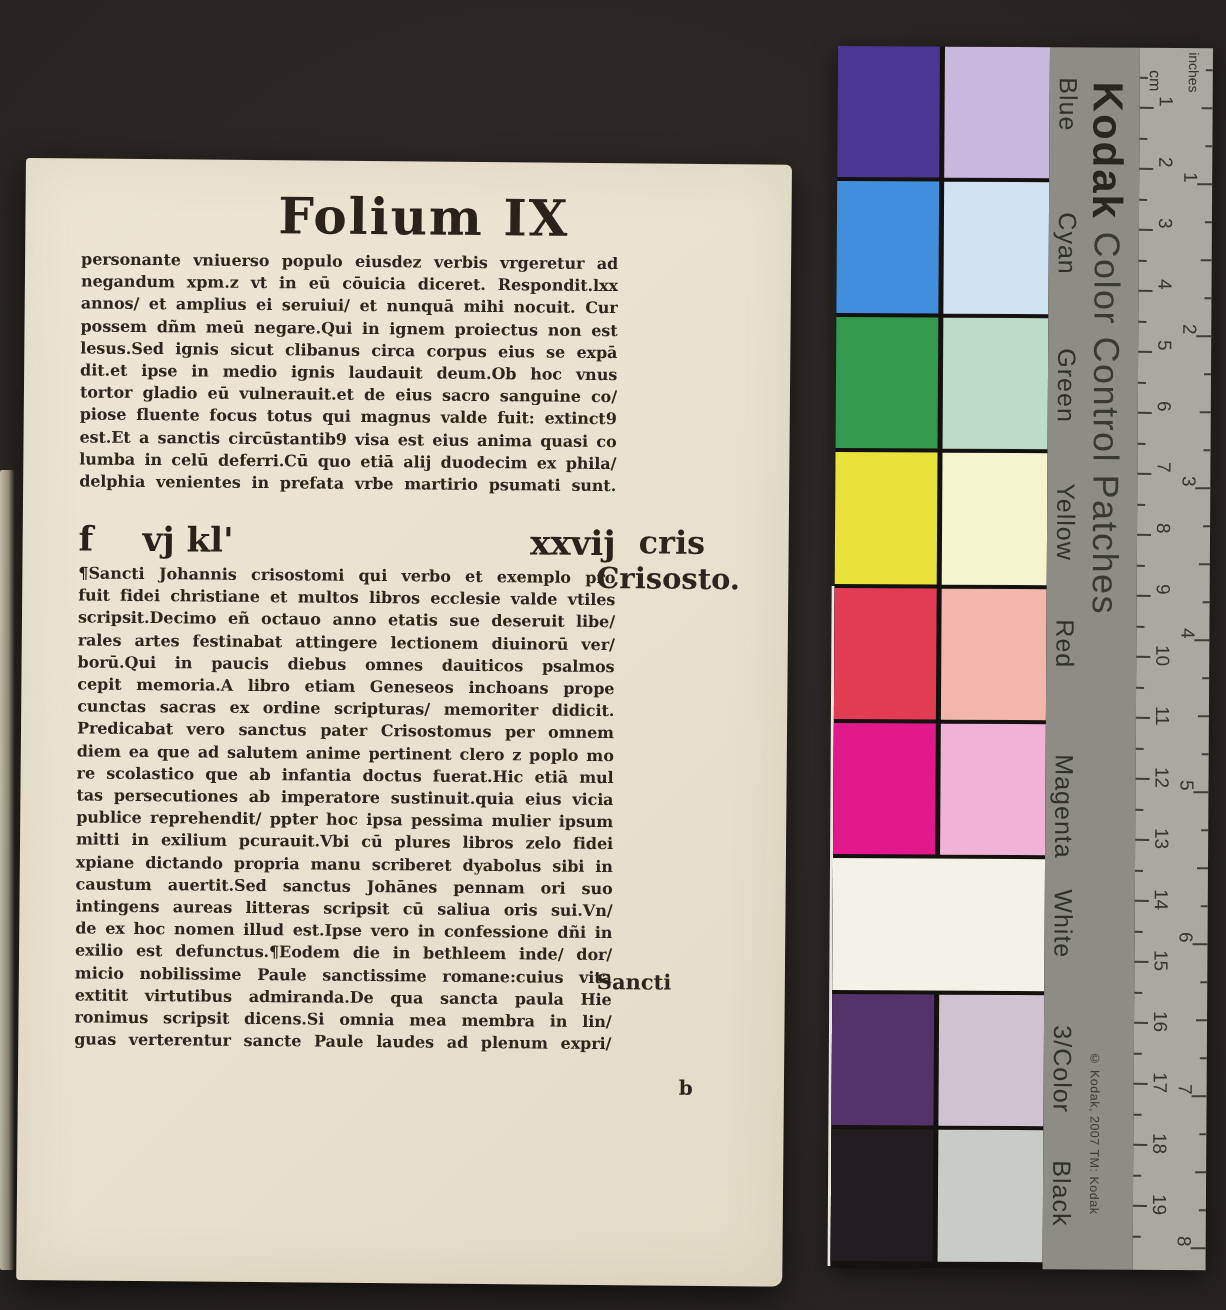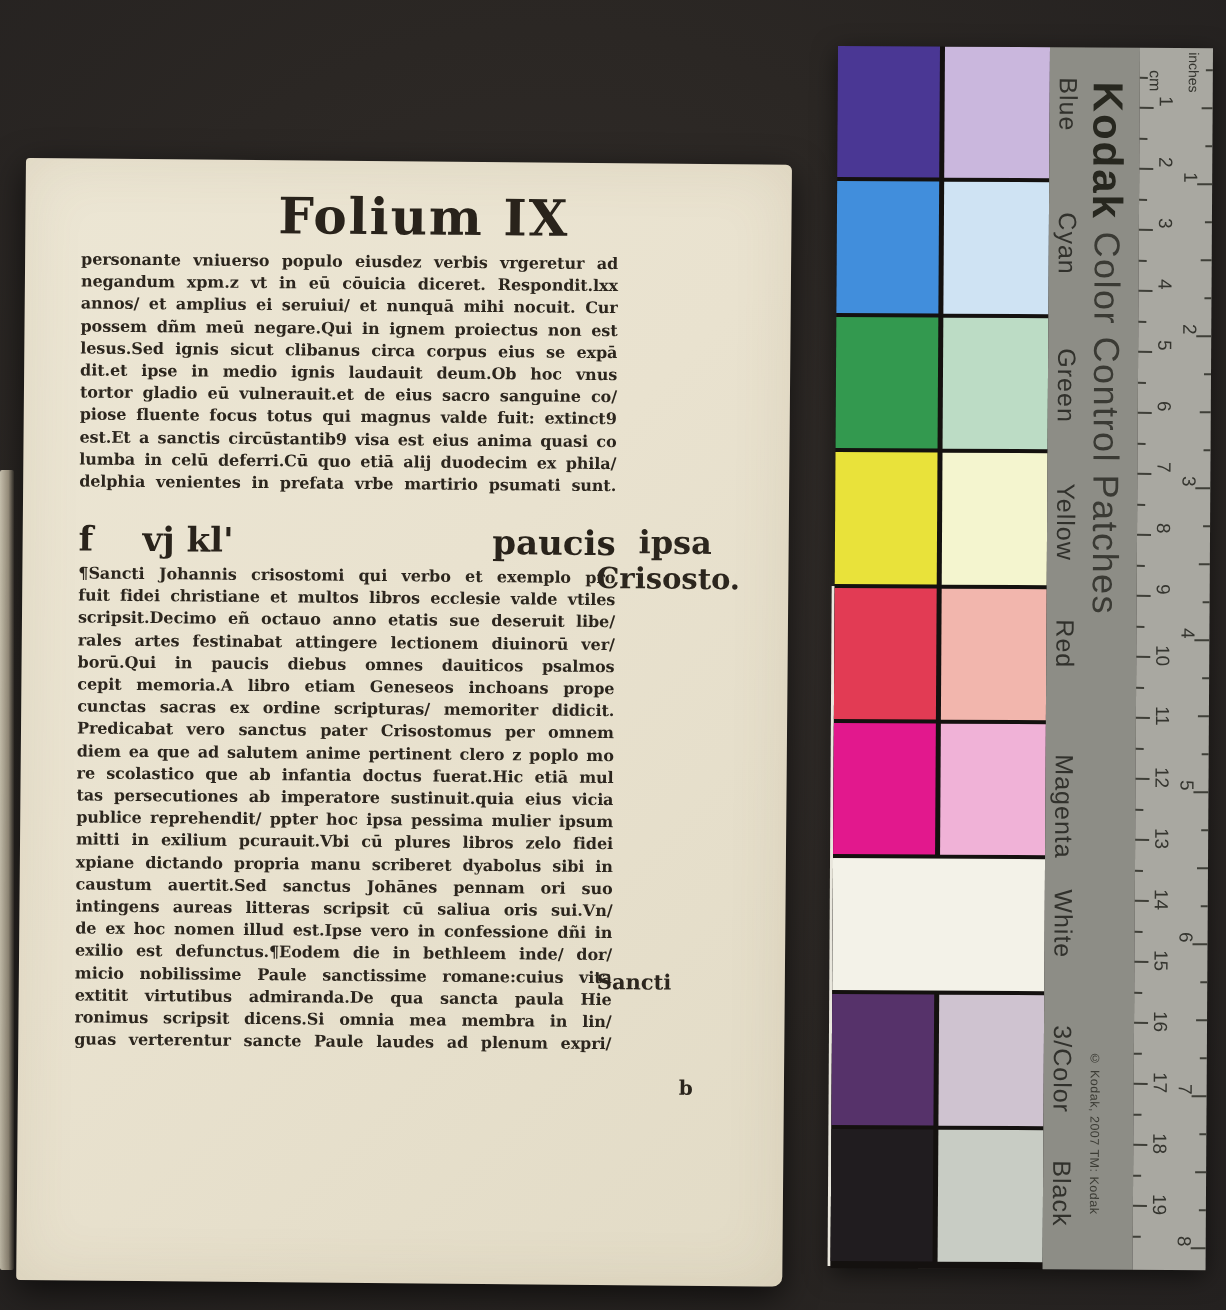--- a/index.html
+++ b/index.html
@@ -73,23 +73,23 @@
         <div class="tline">tortor gladio eū vulnerauit.et de eius sacro sanguine co/</div>
         <div class="tline">piose fluente focus totus qui magnus valde fuit: extinct9</div>
         <div class="tline">est.Et a sanctis circūstantib9 visa est eius anima quasi co</div>
         <div class="tline">lumba in celū deferri.Cū quo etiā alij duodecim ex phila/</div>
         <div class="tline">delphia venientes in prefata vrbe martirio psumati sunt.</div>
       </div>
 
     <div class="heading-line">
       <span class="h-item h-1">f</span>
       <span class="h-item h-2">vj kl'</span>
-      <span class="h-item h-3">paucis</span>
+      <span class="h-item h-3">xxvij</span>
     </div>
-    <div class="margin-note mn-cris">ipsa</div>
+    <div class="margin-note mn-cris">cris</div>
     <div class="margin-note mn-crisosto">Crisosto.</div>
 
     <div class="textblock tb2" id="para2">
         <div class="tline">¶Sancti Johannis crisostomi qui verbo et exemplo pro</div>
         <div class="tline">fuit fidei christiane et multos libros ecclesie valde vtiles</div>
         <div class="tline">scripsit.Decimo eñ octauo anno etatis sue deseruit libe/</div>
         <div class="tline">rales artes festinabat attingere lectionem diuinorū ver/</div>
         <div class="tline">borū.Qui in paucis diebus omnes dauiticos psalmos</div>
         <div class="tline">cepit memoria.A libro etiam Geneseos inchoans prope</div>
         <div class="tline">cunctas sacras ex ordine scripturas/ memoriter didicit.</div>

